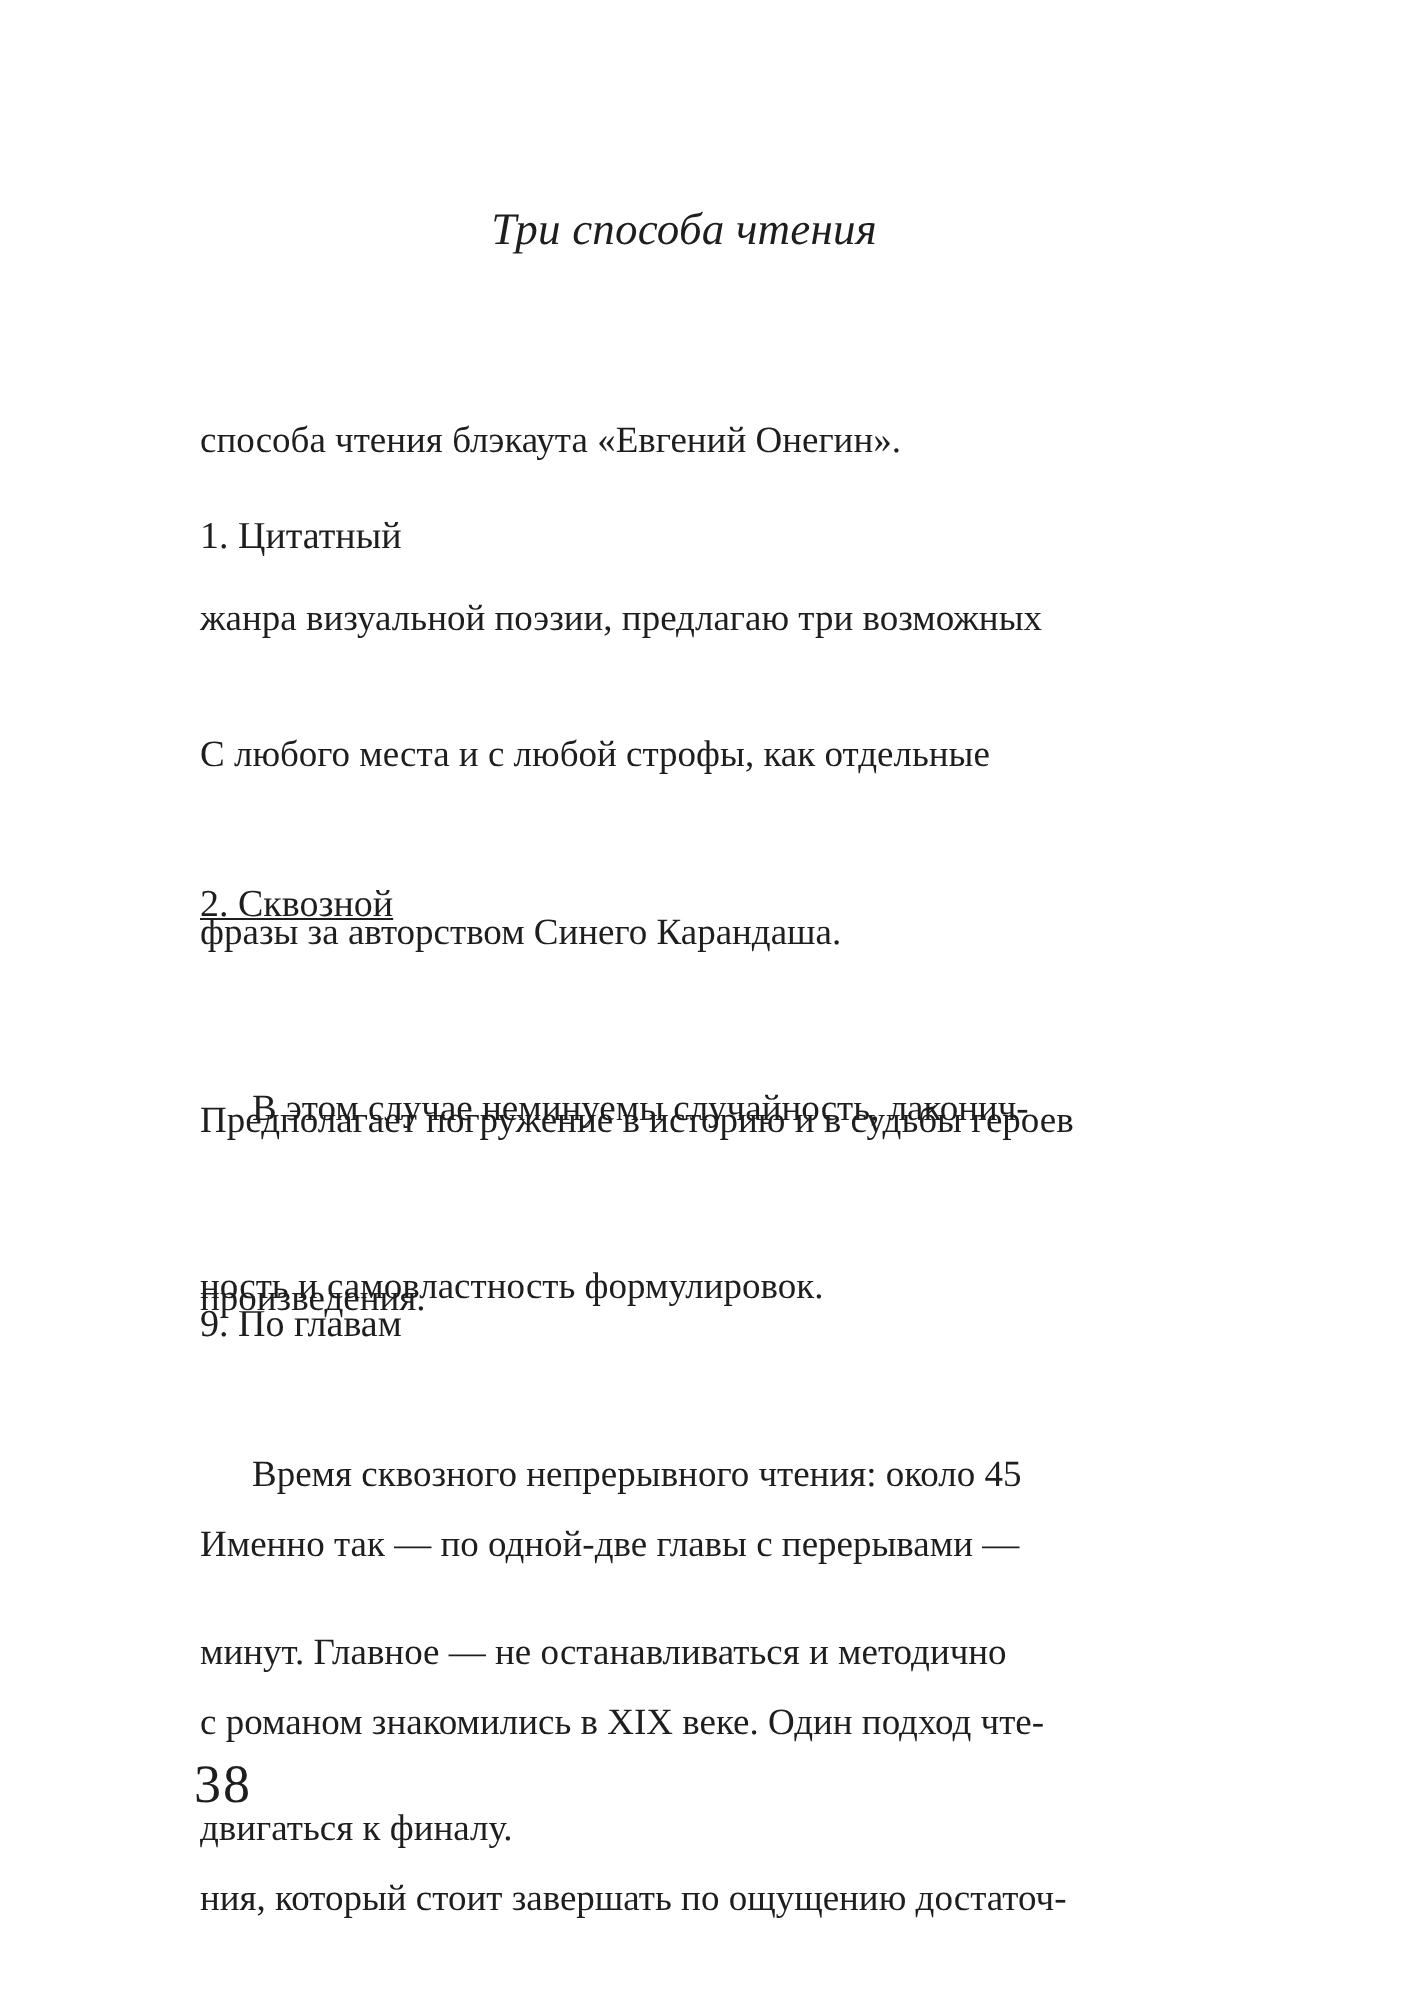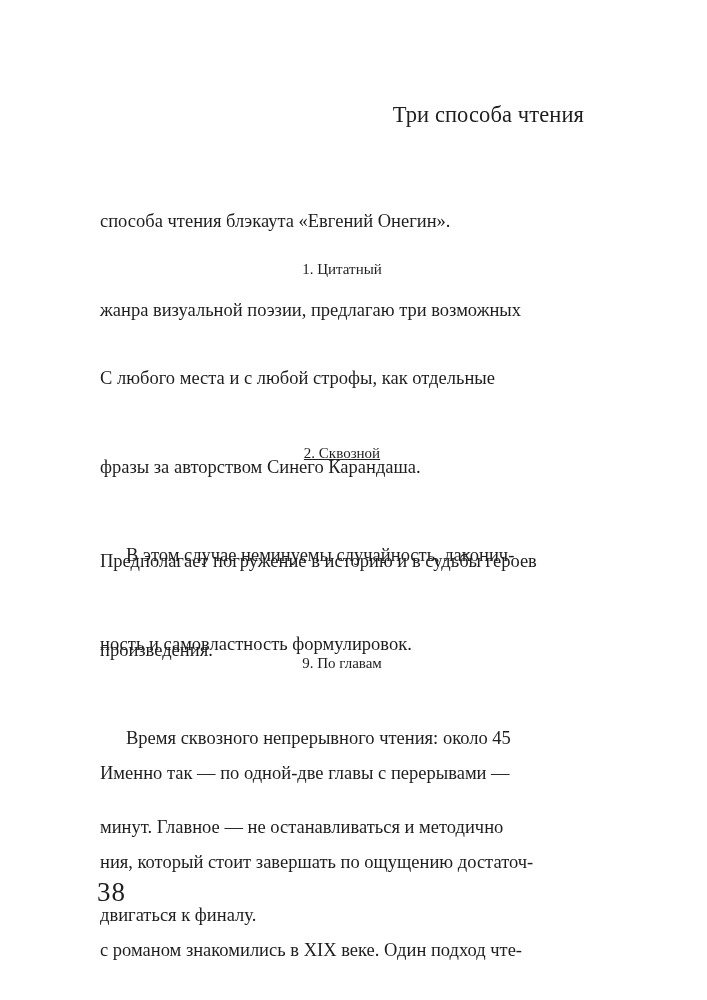--- a/index.html
+++ b/index.html
@@ -19,31 +19,31 @@
       position: absolute;
       left: 100px;
       top: 0;
       width: 480px;
     }
     .title {
       position: absolute;
       left: 0;
       width: 484px;
       top: 100px;
-      text-align: right;
+      text-align: center;
       font-size: 22.5px;
       line-height: 30px;
       letter-spacing: 0.1px;
+      font-style: italic;
     }
     .section-title {
       position: absolute;
       left: 0;
       width: 484px;
-      text-align: center;
-      font-size: 15px;
+      font-size: 19px;
       line-height: 26px;
     }
     .para {
       position: absolute;
       left: 0;
       width: 500px;
       font-size: 18.5px;
       line-height: 29.5px;
       white-space: pre;
     }
@@ -86,20 +86,20 @@
     <span class="line">произведения.</span>
     <span class="line indent">Время сквозного непрерывного чтения: около 45</span>
     <span class="line">минут. Главное — не останавливаться и методично</span>
     <span class="line">двигаться к финалу.</span>
   </div>
 
   <div class="section-title" style="top:650px;">9. По главам</div>
 
   <div class="para" style="top:700px;">
     <span class="line">Именно так — по одной-две главы с перерывами —</span>
+    <span class="line">с романом знакомились в XIX веке. Один подход чте-</span>
     <span class="line">ния, который стоит завершать по ощущению достаточ-</span>
-    <span class="line">с романом знакомились в XIX веке. Один подход чте-</span>
     
   </div>
 
 </div>
 
 <div class="page-number">38</div>
 
 </body></html>

